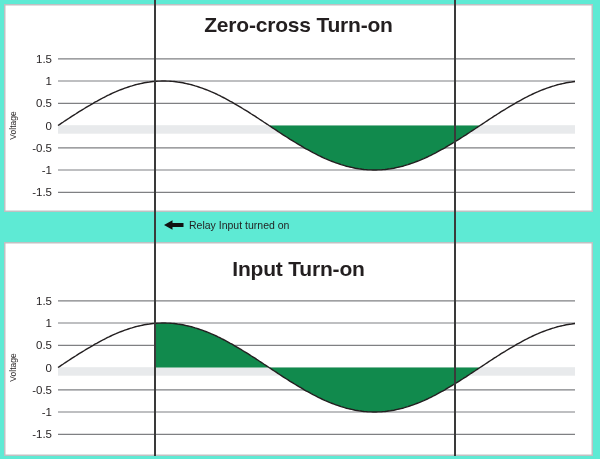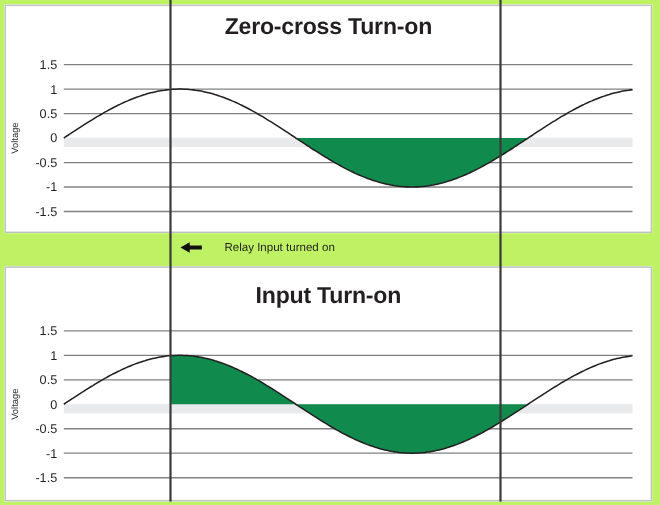--- a/index.html
+++ b/index.html
@@ -1,27 +1,27 @@
 <!DOCTYPE html>
 <html><head>
 <meta charset="utf-8">
 <style>
   html,body{margin:0;padding:0;background:#ffffff;}
-  .canvas{position:relative;width:600px;height:459px;background:#bef264;overflow:hidden;
+  .canvas{position:relative;width:600px;height:459px;background:#5eead4;overflow:hidden;
           font-family:"Liberation Sans","DejaVu Sans",sans-serif;color:#231f20;}
   .chart-box{position:absolute;left:4px;width:589px;background:#ffffff;}
   #box-0{top:4px;height:208px;}
   #box-1{top:242px;height:214px;}
   .chart-box svg{position:absolute;left:0;top:0;display:block;}
   .chart-title{position:absolute;left:0;width:100%;text-align:center;
                font-size:21px;font-weight:600;letter-spacing:-0.2px;z-index:3;}
   #box-0 .chart-title{top:9px;}
   #box-1 .chart-title{top:15px;}
   .event-line{position:absolute;top:0;height:456px;width:2px;background:#3a3a3a;z-index:4;}
-  .relay-label{position:absolute;top:217px;height:16px;display:flex;align-items:center;gap:20px;
+  .relay-label{position:absolute;top:217px;height:16px;display:flex;align-items:center;gap:5px;
                font-size:10.5px;white-space:nowrap;z-index:5;}
   .arrow-icon{display:inline-block;line-height:0;}
 </style>
 </head>
 <body>
 
 <div class="canvas">
 
   <section class="chart-box" id="box-0">
     <div class="chart-title">Zero-cross Turn-on</div>

